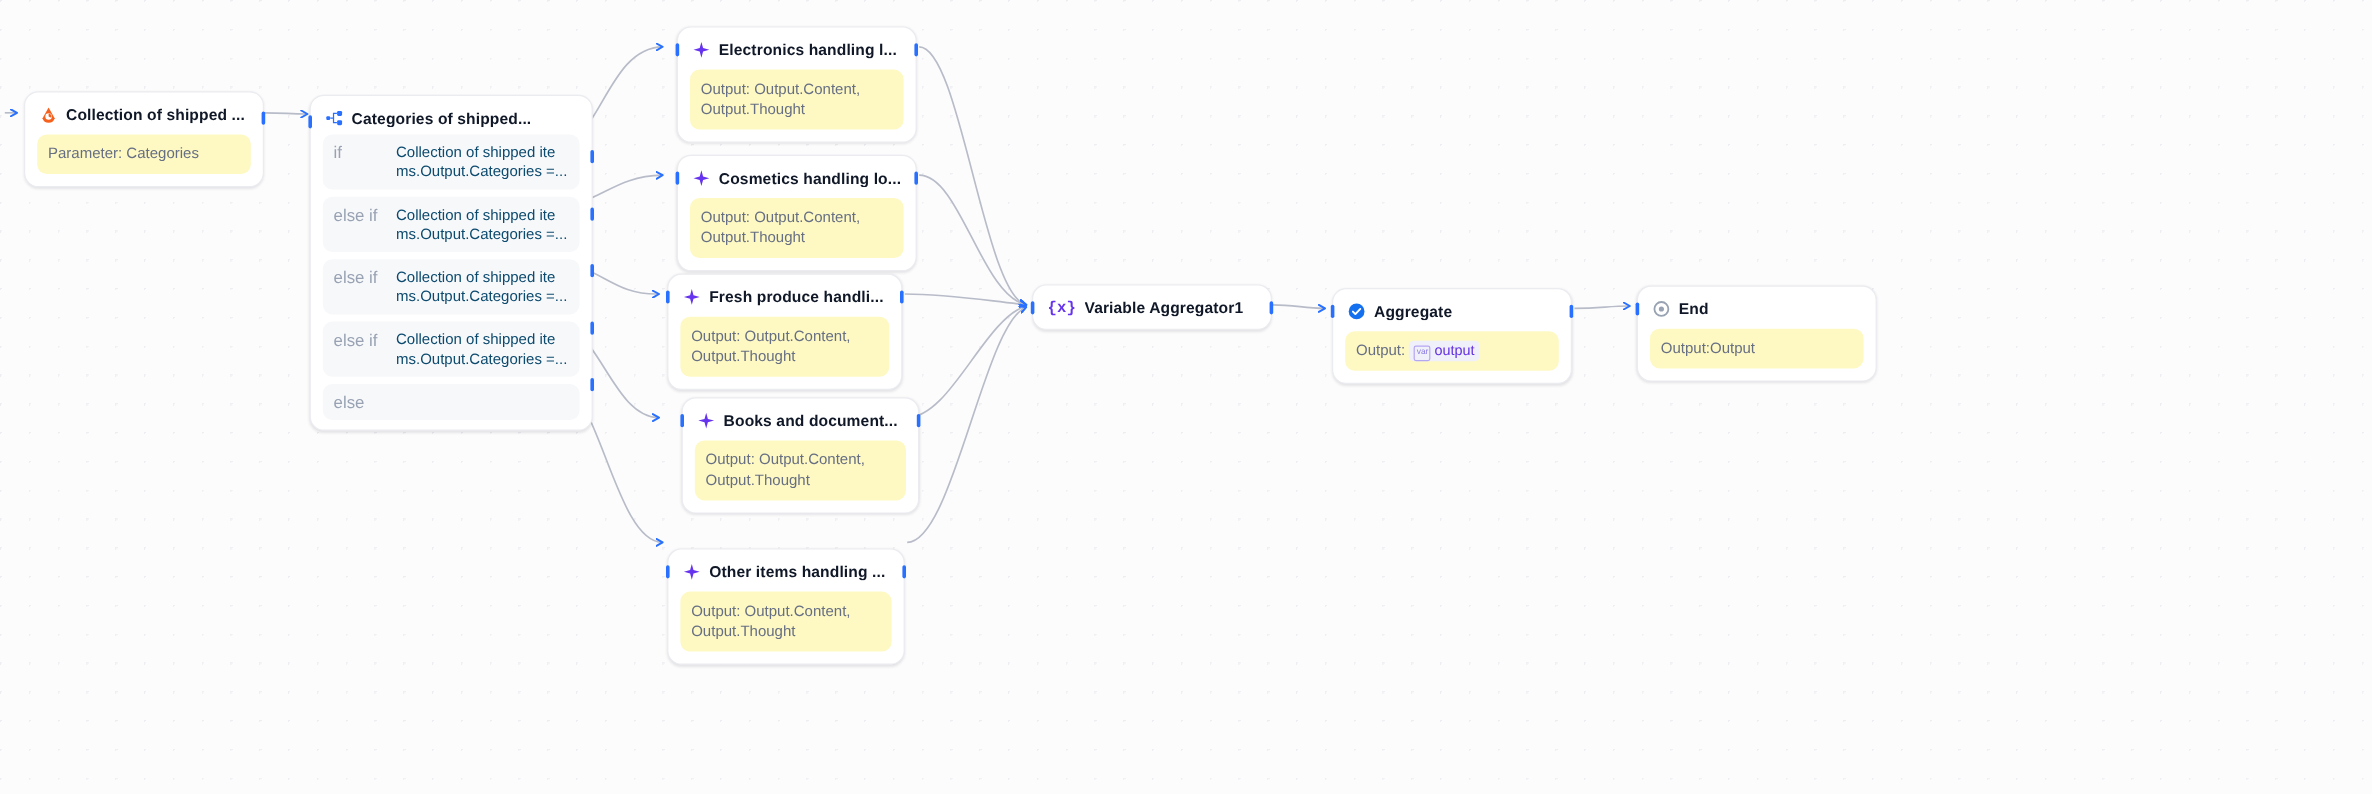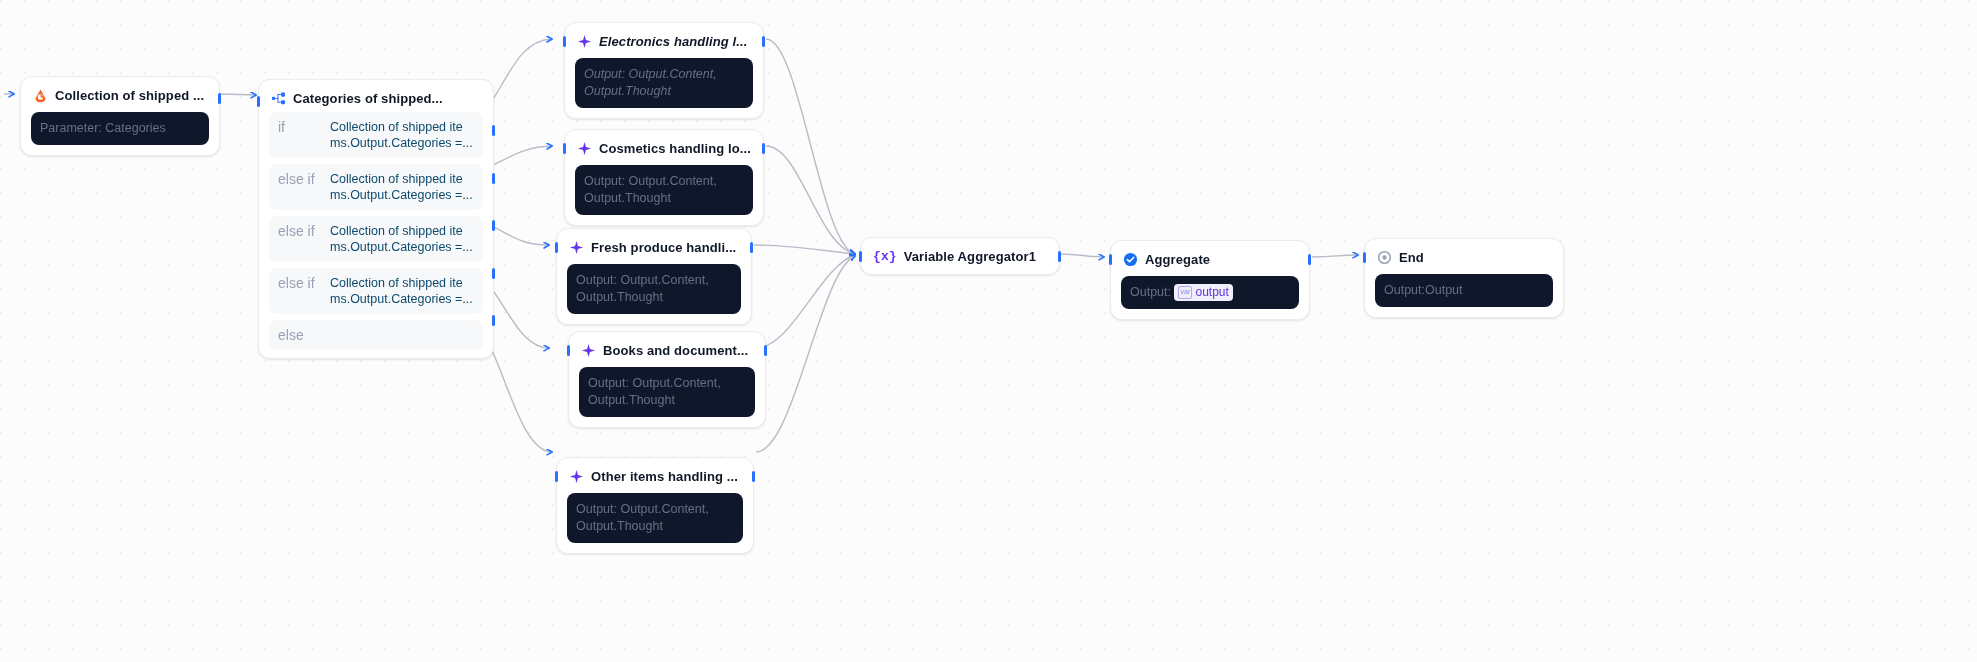--- a/index.html
+++ b/index.html
@@ -40,21 +40,21 @@
   .node-head{
     display:flex;align-items:center;gap:7px;
     font-size:13px;font-weight:700;color:#101828;
     letter-spacing:.1px;
     padding:2px 2px 0 2px;
     white-space:nowrap;overflow:hidden;text-overflow:ellipsis;
   }
   .node-head .title{overflow:hidden;text-overflow:ellipsis;white-space:nowrap;}
   .node-body{
     margin-top:9px;
-    background:#0f172a;
+    background:#fef9c3;
     border-radius:8px;
     padding:8px 9px;
     font-size:12.5px;line-height:17px;
     color:#676f83;
     word-break:break-word;
   }
   .ico{width:15px;height:15px;flex:0 0 15px;display:block;}
 
   
   .cases{margin-top:6px;display:flex;flex-direction:column;gap:6px;}
@@ -69,21 +69,21 @@
   .case-row.else-row{color:#98a2b3;}
   .case-row.else-row .case-kw{flex:0 0 auto;}
 
   
   .port{position:absolute;width:3px;height:11px;border-radius:2px;background:#2970ff;}
   .port.left{left:-2px;}
   .port.right{right:-2px;}
 
   
   .chip{
-    display:inline-flex;align-items:center;gap:3px;
+    display:inline-flex;align-items:flex-end;gap:3px;
     background:#f0f0fb;color:#6330e0;border-radius:4px;
     padding:0 4px;font-size:12px;vertical-align:middle;
   }
   .chip .vbox{
     display:inline-block;width:12px;height:11px;border:1px solid #b5a6f2;border-radius:2px;
     font-size:7px;line-height:10px;text-align:center;color:#8a7de0;
   }
 </style>
 </head>
 <body>
@@ -176,21 +176,21 @@
       <span class="case-kw">else if</span>
       <span class="case-txt">Collection of shipped ite ms.Output.Categories =...</span>
     </div>
     <div class="case-row else-row">
       <span class="case-kw">else</span>
       <span class="case-txt"></span>
     </div>
   </div>
 </div>
 
-<div class="node" style="left:564px;top:22px;width:200px;font-style:italic;">
+<div class="node" style="left:564px;top:22px;width:200px;">
   <div class="port left" style="top:13px;"></div>
   <div class="port right" style="top:13px;"></div>
   <div class="node-head">
     <svg class="ico" viewBox="0 0 16 16">
       <path d="M8 1 L9.5 6.5 L15 8 L9.5 9.5 L8 15 L6.5 9.5 L1 8 L6.5 6.5 Z" fill="#6633ee"></path>
     </svg>
     <span class="title">Electronics handling l...</span>
   </div>
   <div class="node-body">Output: Output.Content, Output.Thought</div>
 </div>

